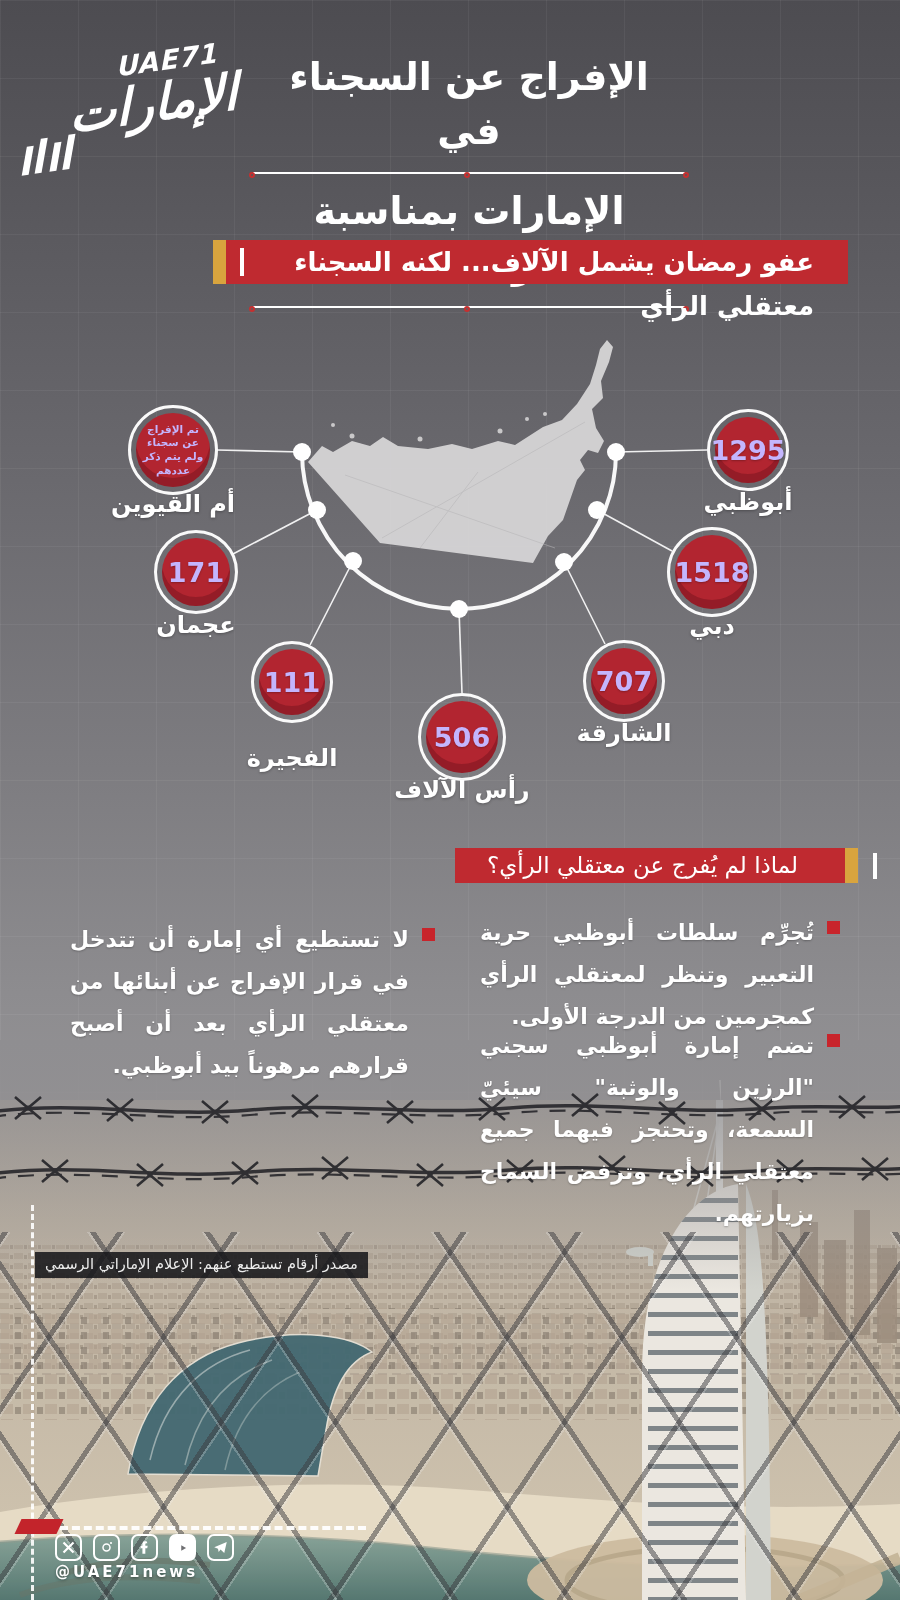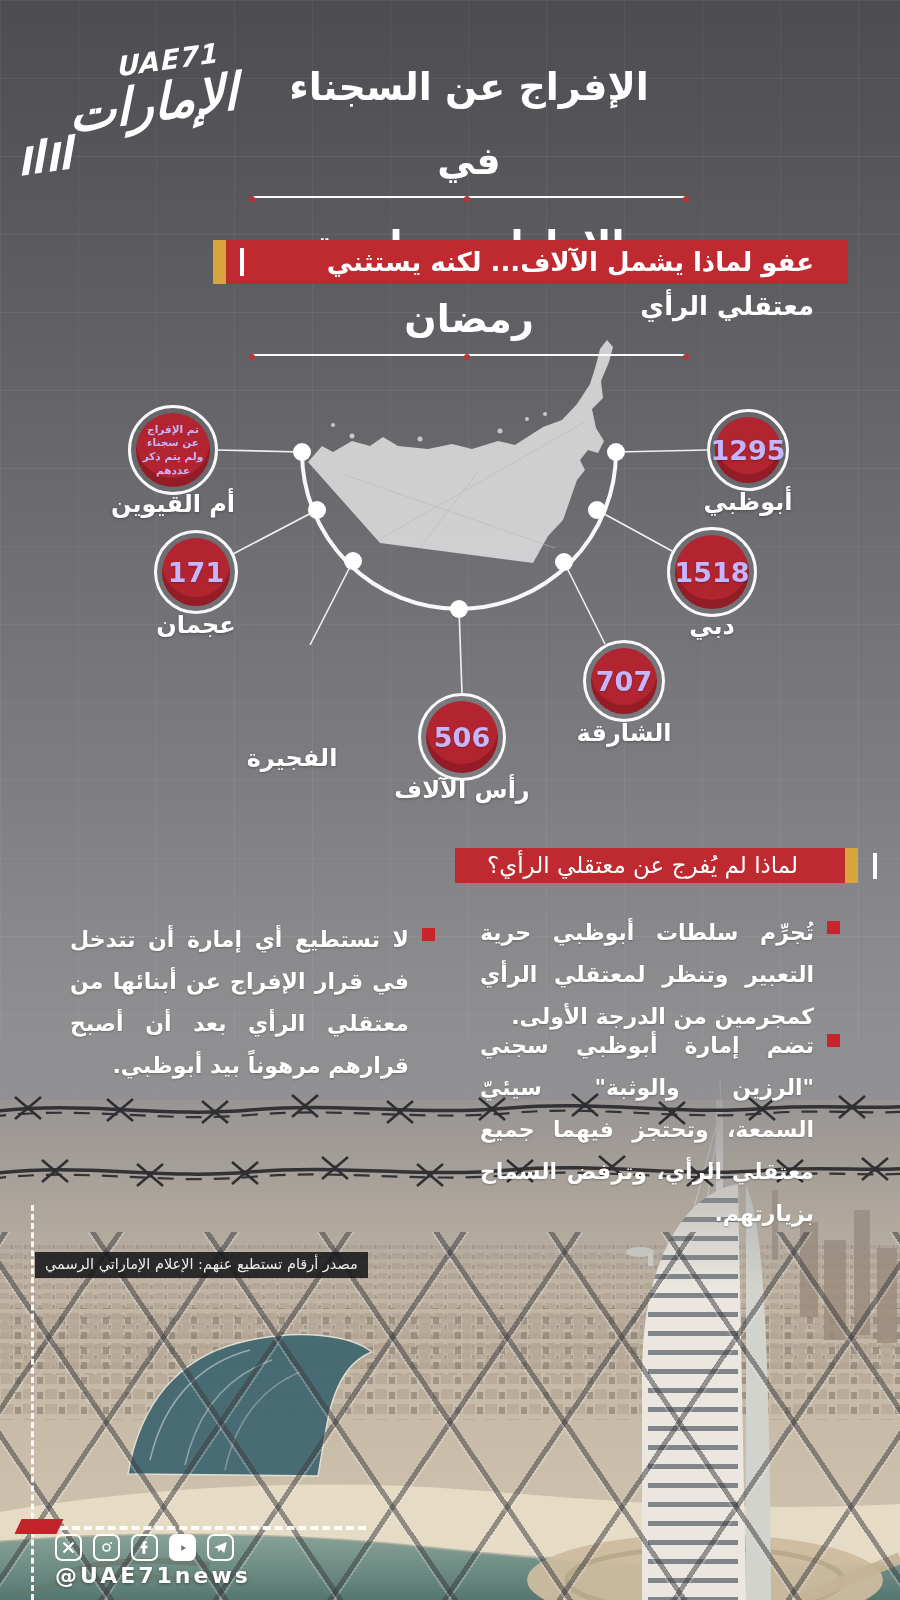--- a/index.html
+++ b/index.html
@@ -20,21 +20,21 @@
   
   .logo{position:absolute;left:18px;top:38px;width:225px;height:170px;z-index:6;transform:rotate(-8deg);color:#fff;}
   .logo-latin{position:absolute;right:14px;top:12px;font-size:27px;font-weight:bold;font-style:italic;letter-spacing:1px;transform:skewX(-8deg);}
   .logo-ar{position:absolute;right:2px;top:40px;font-size:50px;font-weight:bold;font-style:italic;transform:skewX(-6deg);}
   .logo-ticks{position:absolute;left:2px;top:88px;display:flex;gap:7px;}
   .logo-ticks span{display:block;width:7px;height:34px;background:#fff;transform:skewX(-18deg);}
   .logo-ticks span:nth-child(2){height:28px;margin-top:6px;}
   .logo-ticks span:nth-child(4){height:28px;margin-top:6px;}
   
   .title{position:absolute;left:253px;top:50px;width:432px;z-index:6;color:#fff;text-align:center;}
-  .t-line{position:relative;font-size:38px;font-weight:bold;line-height:74px;padding-bottom:0;margin-bottom:10px;}
+  .t-line{position:relative;font-size:38px;font-weight:bold;line-height:54px;padding-bottom:16px;margin-bottom:10px;}
   .t-ul{position:absolute;left:0;right:0;bottom:0;height:2px;background:#fff;}
   .t-dot{position:absolute;bottom:-4px;width:6px;height:6px;border:2px solid #c53030;border-radius:50%;background:transparent;}
   .t-dot.d1{left:-4px;} .t-dot.d2{left:50%;margin-left:-5px;} .t-dot.d3{right:-4px;}
   
   .banner1{position:absolute;left:213px;top:240px;width:635px;height:44px;z-index:6;display:flex;direction:ltr;}
   .banner1 .gold{width:13px;height:100%;background:#d8a43e;}
   .banner1 .red{position:relative;flex:1;background:#bf2a30;color:#fff;font-size:26px;font-weight:bold;
     line-height:44px;text-align:right;direction:rtl;padding:0 34px 0 10px;}
   .banner1 .wbar{position:absolute;left:14px;top:8px;width:4px;height:28px;background:#fff;}
   .banner2{position:absolute;left:455px;top:848px;width:426px;height:35px;z-index:6;display:flex;direction:ltr;}
@@ -70,21 +70,21 @@
   .source-box{position:absolute;left:35px;top:1252px;z-index:7;background:rgba(24,24,27,.88);color:#eee;
     font-size:14.5px;padding:4px 10px 6px;white-space:nowrap;}
   .vdash{position:absolute;left:31px;top:1205px;height:395px;width:0;border-left:3px dashed rgba(255,255,255,.9);z-index:7;}
   .hdash{position:absolute;left:60px;top:1526px;width:306px;height:0;border-top:4px dashed rgba(255,255,255,.95);z-index:7;}
   .redflag{position:absolute;left:18px;top:1519px;width:42px;height:15px;background:#c3242b;transform:skewX(-25deg);z-index:7;}
   
   .socials{position:absolute;left:55px;top:1534px;z-index:8;display:flex;gap:11px;direction:ltr;}
   .sicon{width:27px;height:27px;border:2.5px solid #fff;border-radius:7px;display:flex;align-items:center;justify-content:center;cursor:pointer;}
   .sicon svg{display:block;}
   .sicon.yt{background:#fff;}
-  .handle{position:absolute;left:55px;top:1563px;z-index:8;color:#fff;font-size:22px;font-weight:bold;
+  .handle{position:absolute;left:55px;top:1563px;z-index:8;color:#fff;font-size:15px;font-weight:bold;
     letter-spacing:3px;direction:ltr;text-shadow:0 1px 3px rgba(0,0,0,.4);cursor:pointer;}
 </style>
 </head>
 <body>
 
 <div class="stage">
   <div class="grid"></div>
 
   <svg class="photo" width="900" height="560" viewBox="0 0 900 560">
     <defs>
@@ -227,21 +227,21 @@
       <div class="t-ul"></div>
       <span class="t-dot d1"></span>
       <span class="t-dot d2"></span>
       <span class="t-dot d3"></span>
     </div>
   </div>
 
   <div class="banner1">
     <div class="gold"></div>
     <div class="red">
-      <span>عفو لماذا يشمل الآلاف... لكنه يستثني معتقلي الرأي</span>
+      <span>عفو رمضان يشمل الآلاف... لكنه السجناء معتقلي الرأي</span>
       <div class="wbar"></div>
     </div>
   </div>
 
   <svg class="mapsvg" width="900" height="500" viewBox="0 0 900 500">
     <path d="M308,142 L322,126 L333,132 L352,121 L370,126 L383,117 L398,126 L428,129 L452,124 L472,129 L498,121 L515,125 L543,107 L562,100 L577,84 L590,64 L596,45 L600,29 L607,20 L613,27 L609,42 L601,61 L603,78 L592,89 L596,108 L604,121 L598,133 L588,130 L580,140 L585,150 L577,160 L563,200 L548,216 L533,243 L380,223 Z" fill="#d4d3d4" opacity="0.97"></path>
     <g fill="#d4d3d4" opacity="0.9">
       <circle cx="352" cy="116" r="2.5"></circle>
         <circle cx="420" cy="119" r="2.5"></circle>
         <circle cx="500" cy="111" r="2.5"></circle>
@@ -296,20 +296,25 @@
   </div>
   <div class="map-label" style="left:624px;top:719px;">الشارقة</div>
 
   <div class="node" style="left:418px;top:693px;width:88px;height:88px;">
     <div class="disk">
         <span class="num">506</span>
       </div>
   </div>
   <div class="map-label" style="left:462px;top:776px;">رأس الآلاف</div>
 
+  <div class="node" style="left:251px;top:641px;width:82px;height:82px;">
+    <div class="disk">
+        <span class="num">111</span>
+      </div>
+  </div>
   <div class="map-label" style="left:292px;top:720px;margin-top:24px;">الفجيرة</div>
 
   <div class="node" style="left:154px;top:530px;width:84px;height:84px;">
     <div class="disk">
         <span class="num">171</span>
       </div>
   </div>
   <div class="map-label" style="left:196px;top:611px;">عجمان</div>
 
   <div class="node" style="left:128px;top:405px;width:90px;height:90px;">

